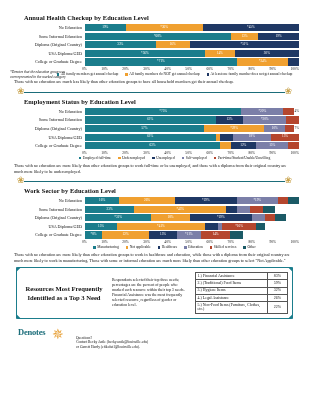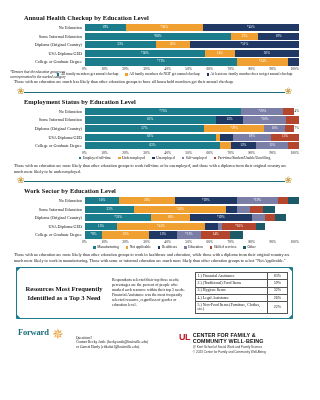--- a/index.html
+++ b/index.html
@@ -540,31 +540,22 @@
             <td>5.) Non-Food Items (Furniture, Clothes, etc.)</td>
             <td class="pct">22%</td>
           </tr>
         </tbody>
     </table>
   </div>
 
   <div class="footer">
     <div class="logo-see">
       <div class="sunburst">✵</div>
-      <div class="fwd-txt">Forward</div>
+      <div class="fwd-txt">Denotes</div>
     </div>
     <div class="contact">
       <div>Questions?</div>
       <div>Contact Becky Antle (becky.antle@louisville.edu)</div>
       <div>or Garrett Hardy (efikolut1@louisville.edu).</div>
     </div>
-    <div class="ul-block">
-      <div class="ul-mark">UL</div>
-      <div class="ul-txt">
-        <div class="ul-t1">CENTER FOR FAMILY &amp;</div>
-        <div class="ul-t1">COMMUNITY WELL-BEING</div>
-        <div class="ul-t2">@ Kent School of Social Work and Family Science</div>
-        <div class="ul-t2">© 2023 Center for Family and Community Well-Being</div>
-      </div>
-    </div>
   </div>
 
 </div>
 
 </body></html>

